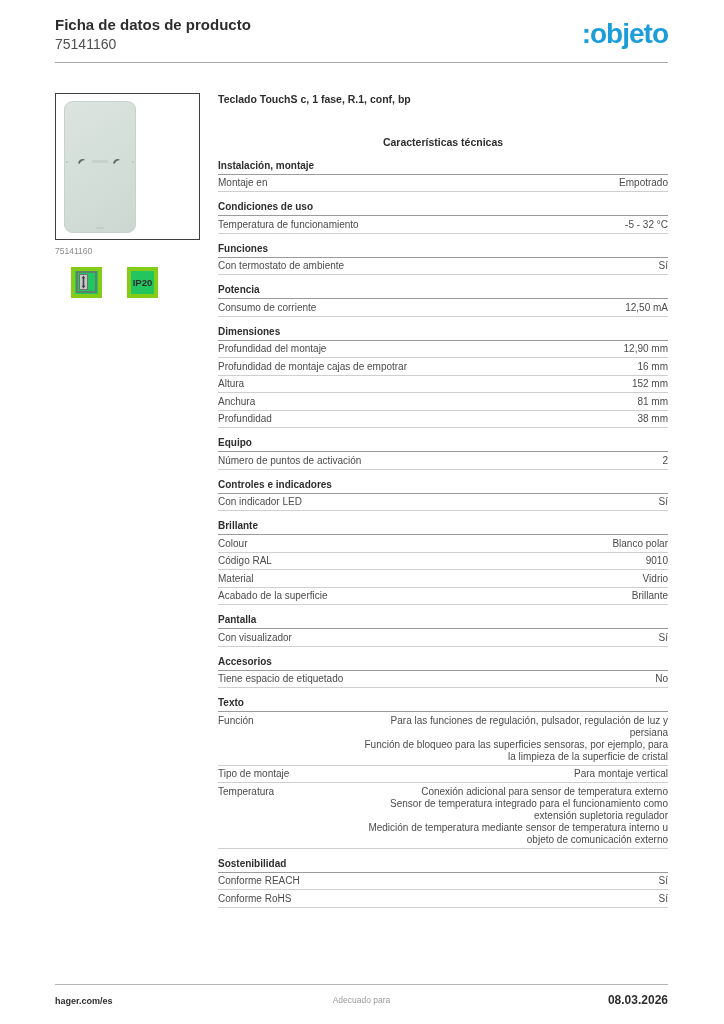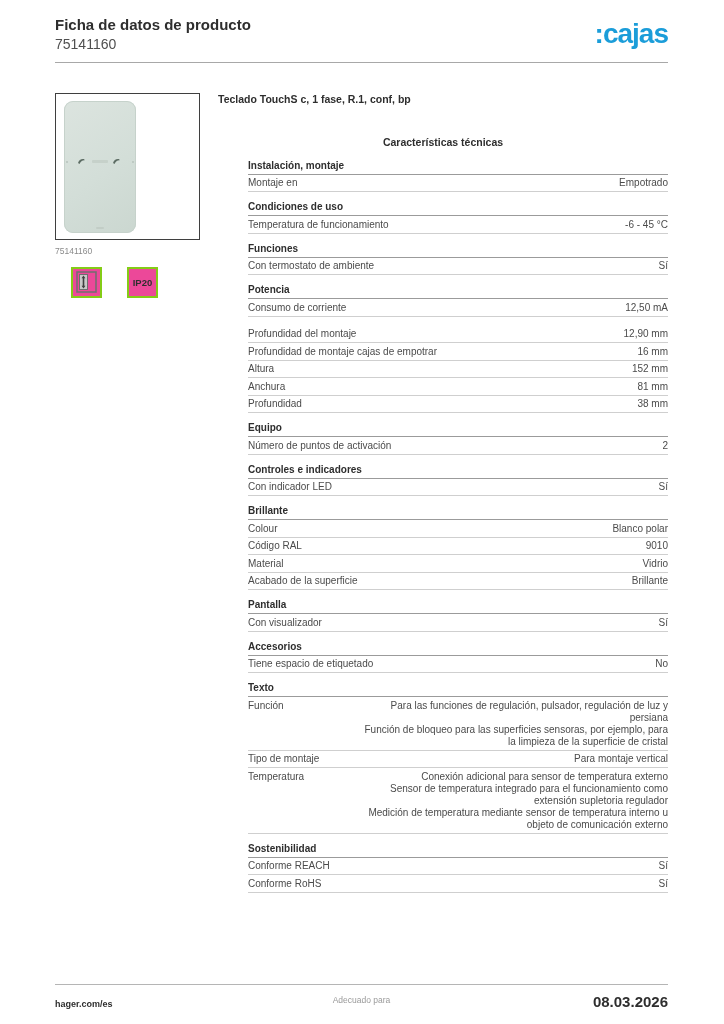--- a/index.html
+++ b/index.html
@@ -49,30 +49,30 @@
   }
   .keypad .edge-dot { position: absolute; top: 60px; width: 2px; height: 2px; background: #b7c3bc; border-radius: 50%; }
   .keypad .edge-dot.d-left { left: 2px; }
   .keypad .edge-dot.d-right { right: 2px; }
   .keypad .bottom-mark { position: absolute; bottom: 4px; left: 32px; width: 8px; height: 2px; background: #c2cdc6; border-radius: 1px; }
 
   .photo-caption { font-size: 8.5px; color: #8a8a8a; margin-top: 6px; }
 
   .badge-row { display: flex; gap: 9px; margin-top: 11px; }
   .badge {
-    width: 31px; height: 31px; border: 2px solid #84cc16; background: #ec4899;
+    width: 31px; height: 31px; border: 4px solid #84cc16; background: #22c55e;
     display: flex; align-items: center; justify-content: center; margin-left: 16px;
   }
   .badge.ip { font-size: 9.5px; font-weight: bold; color: #2e2e2e; letter-spacing: 0; }
 
   
   .product-name { font-size: 10.5px; font-weight: bold; color: #2e2e2e; }
   .specs-heading { font-size: 10.5px; font-weight: bold; color: #2e2e2e; margin-top: 31px; text-align: center; }
   .sections { margin-top: 12px; }
-  .section { margin-top: 9px; margin-left: 30px; }
+  .section { margin-top: 9px; }
   .section:first-child { margin-top: 0; }
   .section-title {
     font-size: 10px; font-weight: bold; color: #2e2e2e;
     padding-bottom: 3px; border-bottom: 1px solid #9b9b9b;
   }
   .spec-row {
     display: flex; justify-content: space-between; align-items: flex-start;
     padding: 2.5px 0 2px 0; border-bottom: 1px solid #cfcfcf;
     font-size: 10px; color: #4b4b4b; line-height: 1.2;
   }
@@ -81,34 +81,34 @@
   .spec-value-line { margin-left: auto; max-width: 310px; }
 
   
   .doc-footer {
     position: absolute; left: 55px; right: 56px; top: 984px;
     border-top: 1px solid #b5b5b5; padding-top: 8px;
     display: flex; justify-content: space-between; align-items: baseline;
   }
   .footer-left { font-size: 9px; font-weight: bold; color: #2e2e2e; }
   .footer-center { font-size: 8.5px; color: #9a9a9a; position: absolute; left: 0; right: 0; text-align: center; top: 10px; }
-  .footer-right { font-size: 15px; font-weight: bold; color: #2e2e2e; margin-left: 8px; }
+  .footer-right { font-size: 12px; font-weight: bold; color: #2e2e2e; margin-left: 8px; }
 </style>
 </head>
 <body>
 
 <div class="page">
 
   <div class="doc-header">
     <div class="doc-header-inner">
       <div>
         <div class="doc-title">Ficha de datos de producto</div>
         <div class="doc-number">75141160</div>
       </div>
-      <div class="brand-logo" id="brand-logo" style="color: rgb(27, 157, 217);">:cajas</div>
+      <div class="brand-logo" id="brand-logo" style="color: rgb(27, 157, 217);">:objeto</div>
     </div>
   </div>
 
   <div class="main">
 
     <div class="left-col">
       <div class="photo-frame">
         <div class="keypad">
           <span class="glyph g-left">
             <svg width="9" height="8" viewBox="0 0 9 8">
@@ -152,21 +152,21 @@
               <div class="spec-values">
                 <div class="spec-value-line">Empotrado</div>
               </div>
             </div>
           </div>
           <div class="section">
             <div class="section-title">Condiciones de uso</div>
             <div class="spec-row">
               <span class="spec-label">Temperatura de funcionamiento</span>
               <div class="spec-values">
-                <div class="spec-value-line">-6 - 45 °C</div>
+                <div class="spec-value-line">-5 - 32 °C</div>
               </div>
             </div>
           </div>
           <div class="section">
             <div class="section-title">Funciones</div>
             <div class="spec-row">
               <span class="spec-label">Con termostato de ambiente</span>
               <div class="spec-values">
                 <div class="spec-value-line">Sí</div>
               </div>
@@ -175,20 +175,21 @@
           <div class="section">
             <div class="section-title">Potencia</div>
             <div class="spec-row">
               <span class="spec-label">Consumo de corriente</span>
               <div class="spec-values">
                 <div class="spec-value-line">12,50 mA</div>
               </div>
             </div>
           </div>
           <div class="section">
+            <div class="section-title">Dimensiones</div>
             <div class="spec-row">
               <span class="spec-label">Profundidad del montaje</span>
               <div class="spec-values">
                 <div class="spec-value-line">12,90 mm</div>
               </div>
             </div>
             <div class="spec-row">
               <span class="spec-label">Profundidad de montaje cajas de empotrar</span>
               <div class="spec-values">
                 <div class="spec-value-line">16 mm</div>

